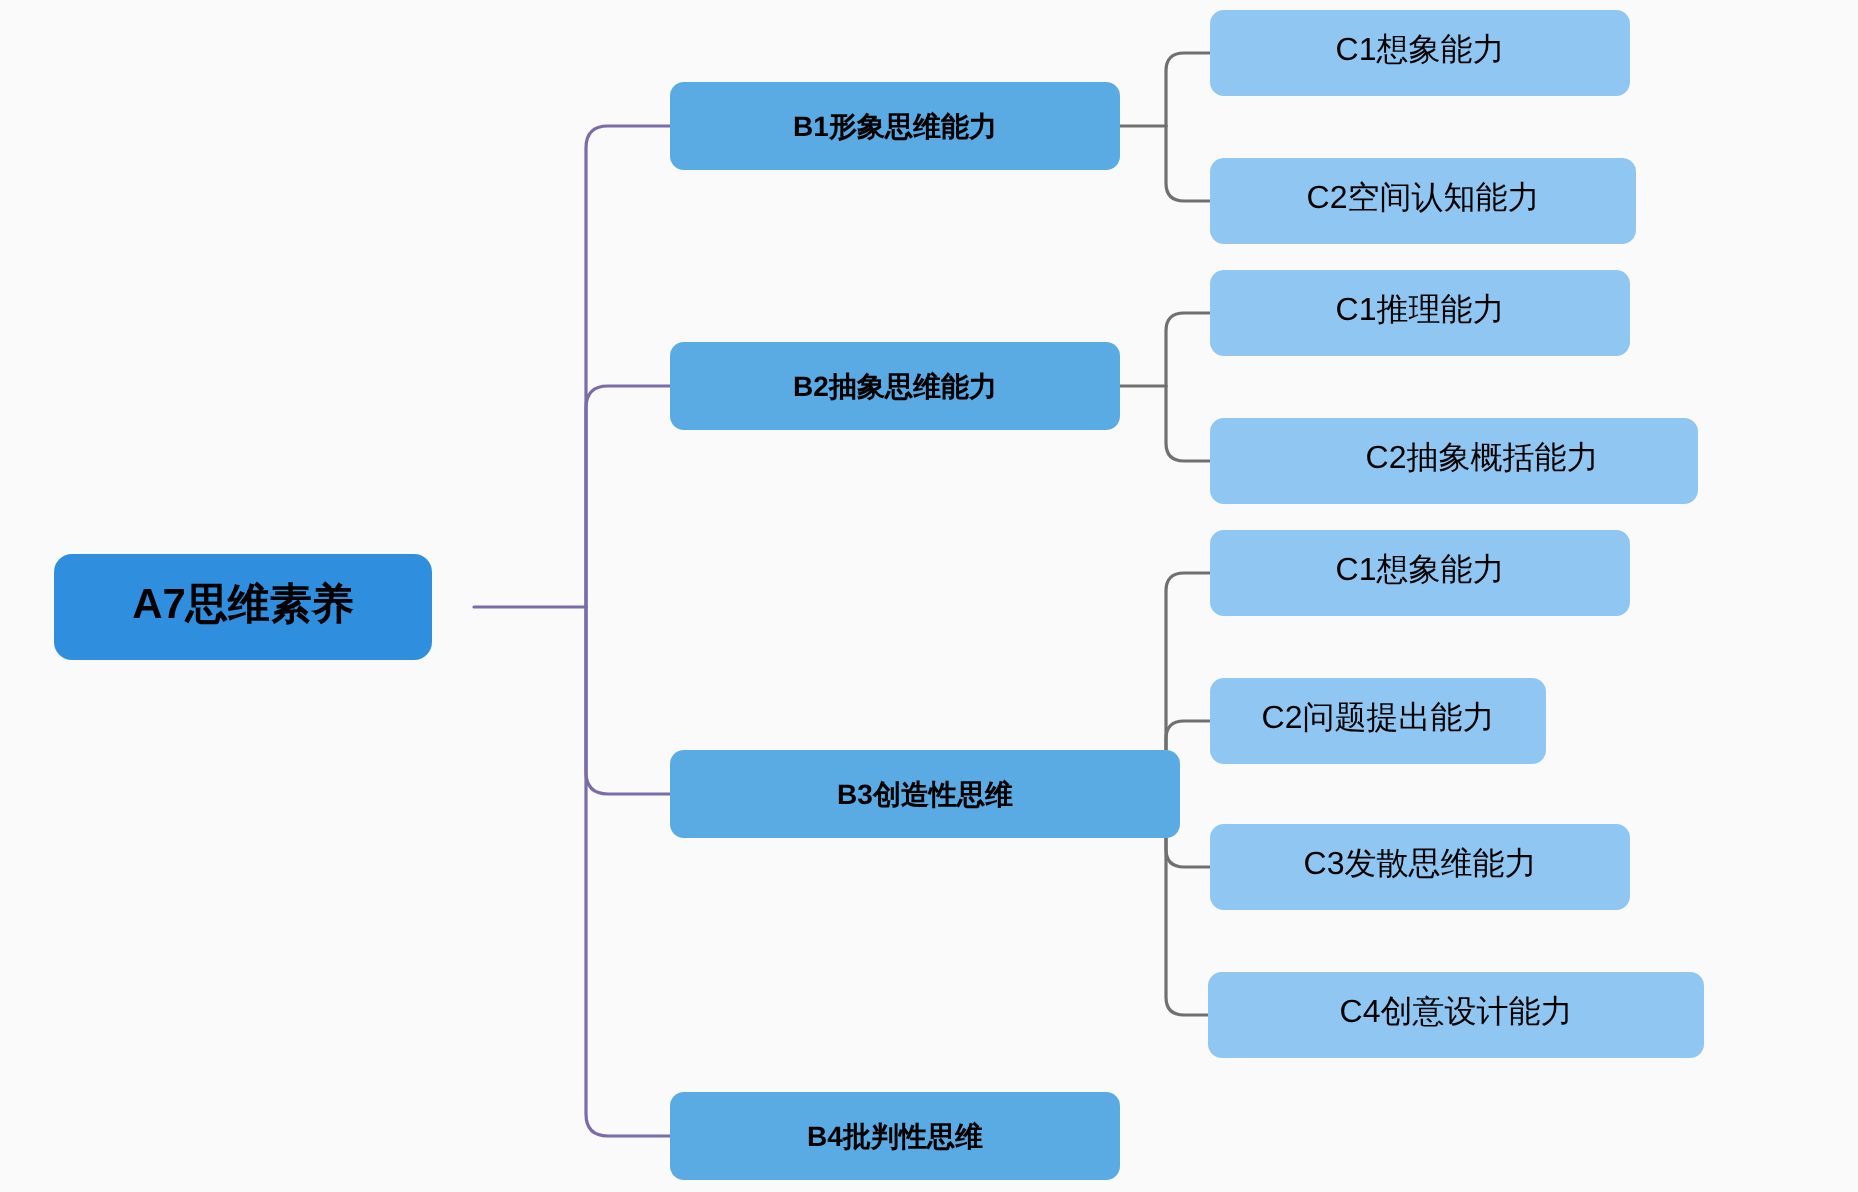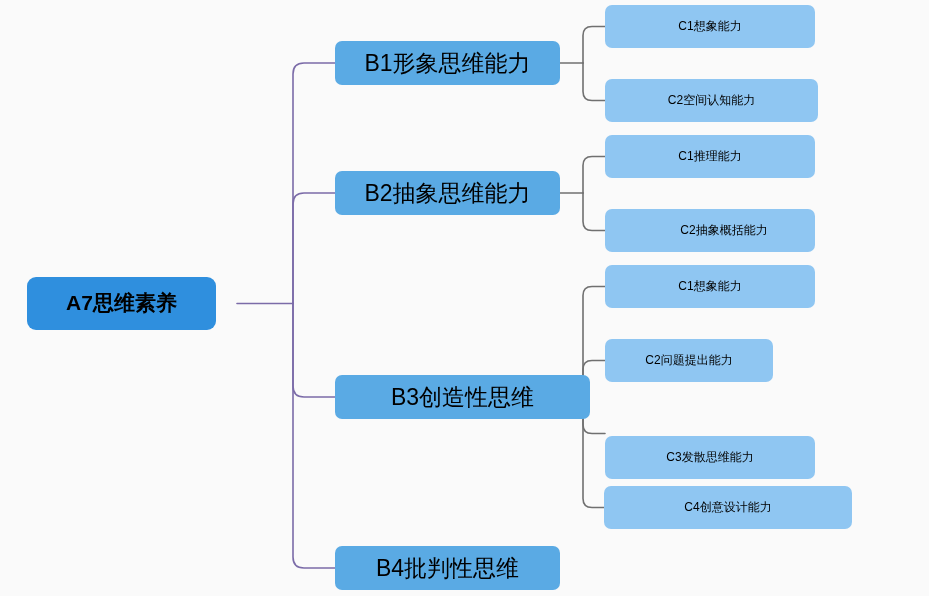--- a/index.html
+++ b/index.html
@@ -40,26 +40,26 @@
     user-select: none;
   }
   .node-root {
     background: #2f8fde;
     font-size: 21px;
     font-weight: bold;
     border-radius: 9px;
   }
   .node-b {
     background: #5aaae4;
-    font-size: 23px;
-    font-weight: normal;
+    font-size: 14px;
+    font-weight: bold;
   }
   .node-c {
     background: #8fc6f2;
-    font-size: 12px;
+    font-size: 16px;
     font-weight: normal;
   }
 </style>
 </head>
 <body>
 
 <div id="canvas">
   <svg id="edges" width="929" height="596" viewBox="0 0 929 596" aria-hidden="true">
       <path d="M 237 303.5 L 293 303.5" fill="none" stroke="#7b6ba8" stroke-width="1.6" stroke-linecap="round" stroke-linejoin="round"></path>
       <path d="M 293 303.5 L 293 74 Q 293 63 304 63 L 335 63" fill="none" stroke="#7b6ba8" stroke-width="1.6" stroke-linecap="round" stroke-linejoin="round"></path>
@@ -78,21 +78,21 @@
       <path d="M 583 397 L 583 498.5 Q 583 507.5 592 507.5 L 605 507.5" fill="none" stroke="#707070" stroke-width="1.6" stroke-linecap="round" stroke-linejoin="round"></path>
       <path d="M 293 303.5 L 293 557 Q 293 568 304 568 L 335 568" fill="none" stroke="#7b6ba8" stroke-width="1.6" stroke-linecap="round" stroke-linejoin="round"></path>
     </svg>
   <div id="nodes">
       <div class="node node-root" style="left: 27px; top: 277px; width: 189px; height: 53px;">A7思维素养</div>
       <div class="node node-b" style="left: 335px; top: 41px; width: 225px; height: 44px;">B1形象思维能力</div>
       <div class="node node-c" style="left: 605px; top: 5px; width: 210px; height: 43px;">C1想象能力</div>
       <div class="node node-c" style="left: 605px; top: 79px; width: 213px; height: 43px;">C2空间认知能力</div>
       <div class="node node-b" style="left: 335px; top: 171px; width: 225px; height: 44px;">B2抽象思维能力</div>
       <div class="node node-c" style="left: 605px; top: 135px; width: 210px; height: 43px;">C1推理能力</div>
-      <div class="node node-c" style="left: 605px; top: 209px; width: 210px; height: 43px; padding-left: 28px;">C2抽象概括能力</div>
+      <div class="node node-c" style="left: 605px; top: 209px; width: 244px; height: 43px; padding-left: 28px;">C2抽象概括能力</div>
       <div class="node node-b" style="left: 335px; top: 375px; width: 255px; height: 44px;">B3创造性思维</div>
       <div class="node node-c" style="left: 605px; top: 265px; width: 210px; height: 43px;">C1想象能力</div>
       <div class="node node-c" style="left: 605px; top: 339px; width: 168px; height: 43px;">C2问题提出能力</div>
-      <div class="node node-c" style="left: 605px; top: 436px; width: 210px; height: 43px;">C3发散思维能力</div>
+      <div class="node node-c" style="left: 605px; top: 412px; width: 210px; height: 43px;">C3发散思维能力</div>
       <div class="node node-c" style="left: 604px; top: 486px; width: 248px; height: 43px;">C4创意设计能力</div>
       <div class="node node-b" style="left: 335px; top: 546px; width: 225px; height: 44px;">B4批判性思维</div>
     </div>
 </div>
 
 </body></html>

